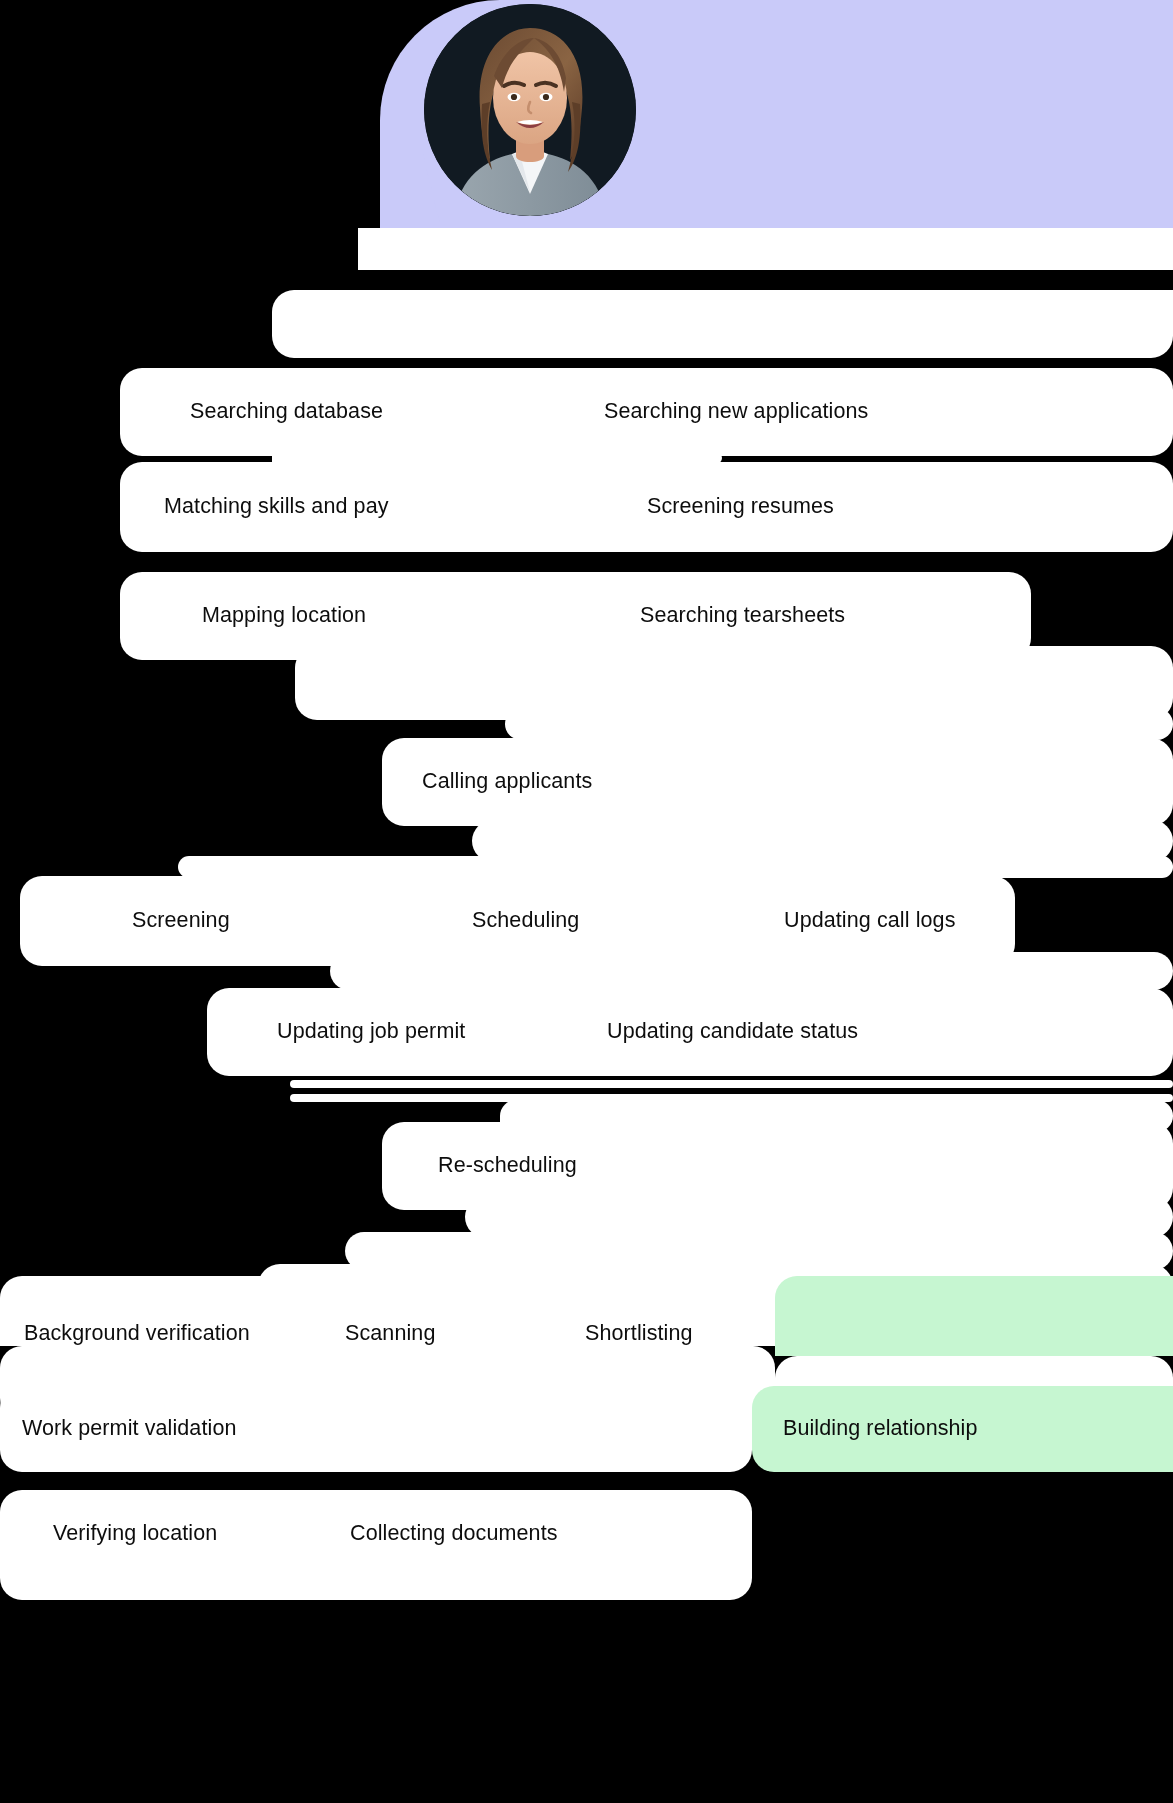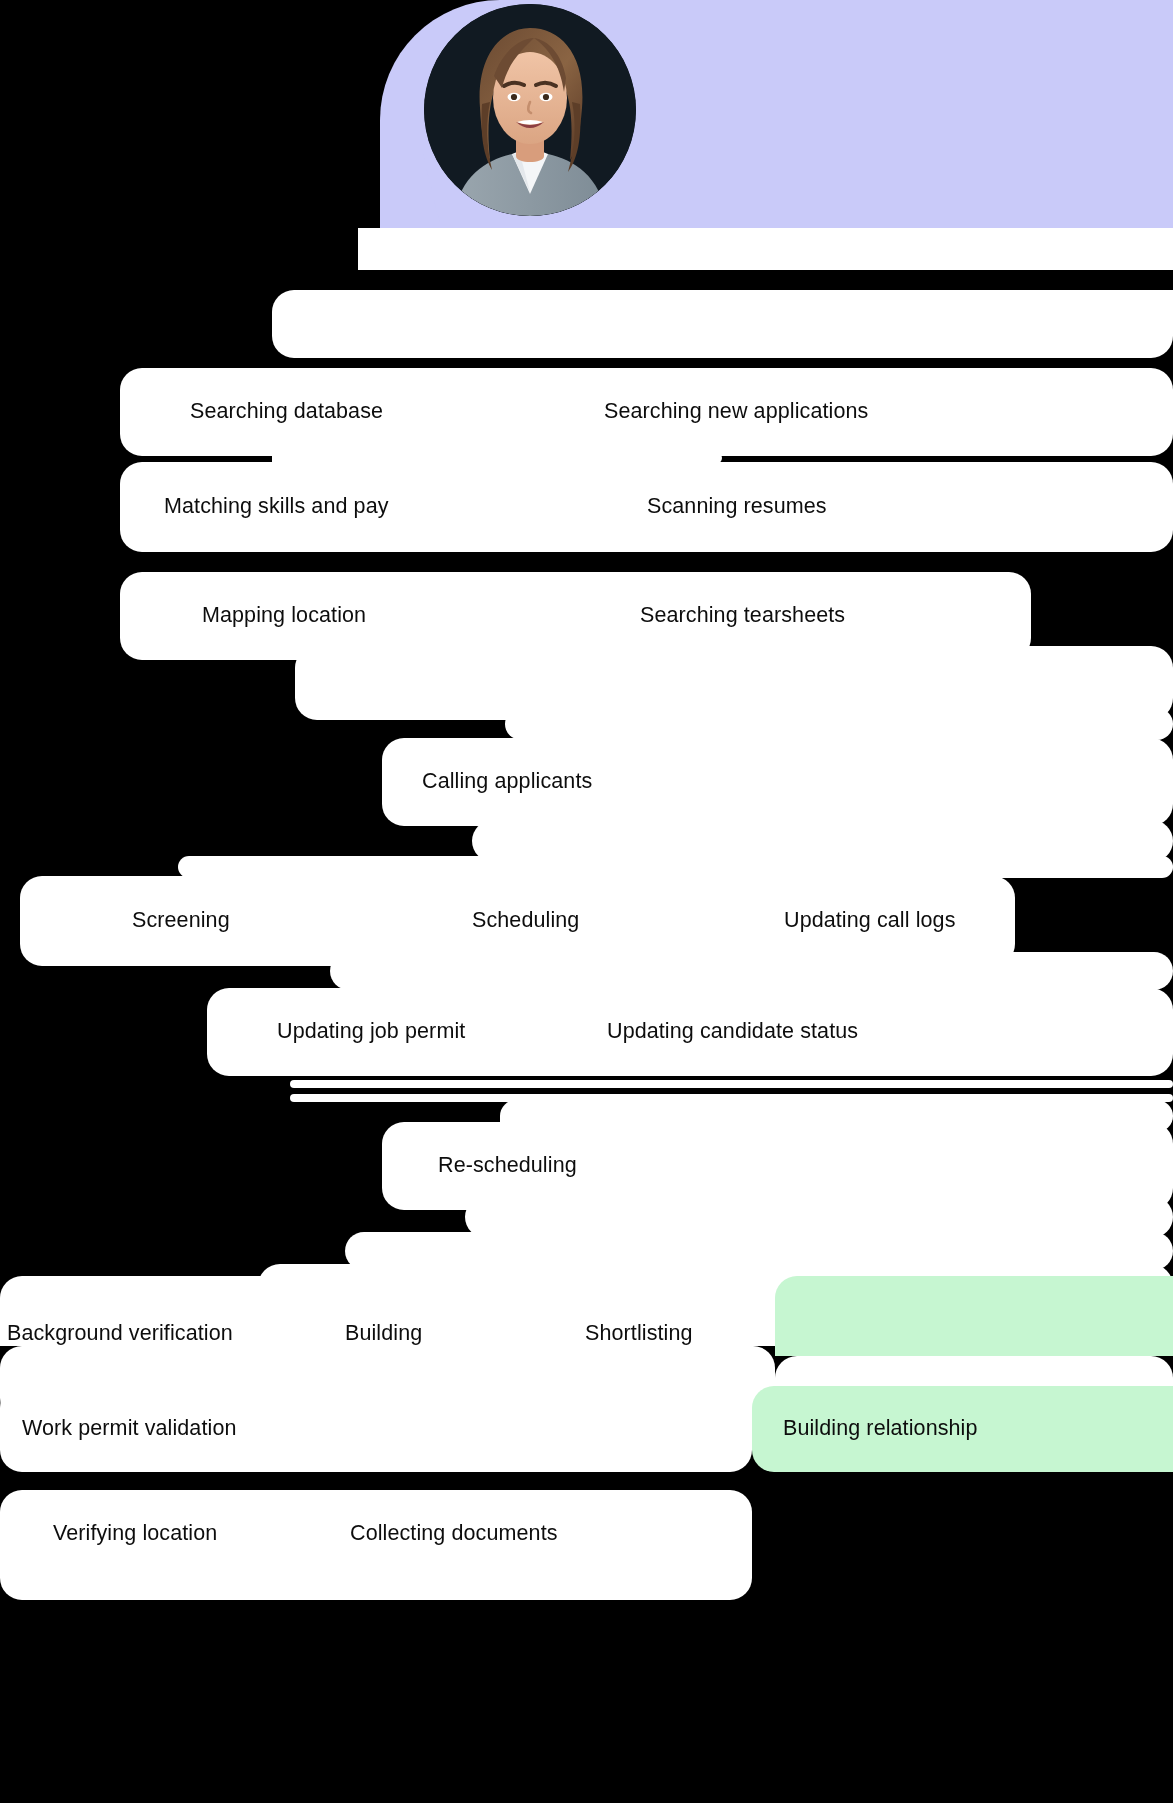--- a/index.html
+++ b/index.html
@@ -132,21 +132,21 @@
 
 <div class="row" style="left:120px;top:368px;width:1053px;height:88px;">
   <span class="cell" style="left:70px;">Searching database</span>
   <span class="cell" style="left:484px;">Searching new applications</span>
 </div>
 
 <div class="strip" style="left:272px;top:452px;width:450px;height:12px;border-radius:0 8px 8px 0;"></div>
 
 <div class="row" style="left:120px;top:462px;width:1053px;height:90px;">
   <span class="cell" style="left:44px;">Matching skills and pay</span>
-  <span class="cell" style="left:527px;">Scanning resumes</span>
+  <span class="cell" style="left:527px;">Screening resumes</span>
 </div>
 
 <div class="row" style="left:120px;top:572px;width:911px;height:88px;">
   <span class="cell" style="left:82px;">Mapping location</span>
   <span class="cell" style="left:520px;">Searching tearsheets</span>
 </div>
 
 <div class="strip" style="left:295px;top:646px;width:878px;height:74px;border-bottom-left-radius:22px;"></div>
 <div class="strip" style="left:505px;top:708px;width:668px;height:32px;"></div>
 
@@ -177,22 +177,22 @@
 <div class="row" style="left:382px;top:1122px;width:791px;height:88px;">
   <span class="cell" style="left:56px;">Re-scheduling</span>
 </div>
 
 <div class="strip" style="left:465px;top:1196px;width:708px;height:42px;border-bottom-left-radius:22px;"></div>
 <div class="strip" style="left:345px;top:1232px;width:828px;height:38px;border-bottom-left-radius:22px;"></div>
 <div class="strip" style="left:258px;top:1264px;width:915px;height:60px;border-bottom-left-radius:22px;"></div>
 
 <div class="row" style="left:0px;top:1276px;width:775px;height:70px;border-top-left-radius:22px;border-top-right-radius:0;border-bottom-left-radius:0;border-bottom-right-radius:0;"></div>
 <div class="row" style="left:0px;top:1276px;width:1173px;height:70px;background:transparent;">
-  <span class="cell" style="left:7px;top:58px;">Background verification</span>
-  <span class="cell" style="left:345px;top:58px;">Building</span>
+  <span class="cell" style="left:24px;top:58px;">Background verification</span>
+  <span class="cell" style="left:345px;top:58px;">Scanning</span>
   <span class="cell" style="left:585px;top:58px;">Shortlisting</span>
   <span class="cell" style="left:800px;top:58px;">Decision making</span>
 </div>
 
 <div class="row green" style="left:775px;top:1276px;width:398px;height:76px;border-radius:22px 0 0 22px;"></div>
 <div class="row green" style="left:775px;top:1330px;width:110px;height:26px;border-radius:0 0 0 22px;"></div>
 <div class="row green" style="left:775px;top:1330px;width:398px;height:26px;border-radius:0;"></div>
 
 <div class="strip" style="left:0px;top:1346px;width:775px;height:74px;"></div>
 <div class="strip" style="left:775px;top:1356px;width:398px;height:64px;"></div>

